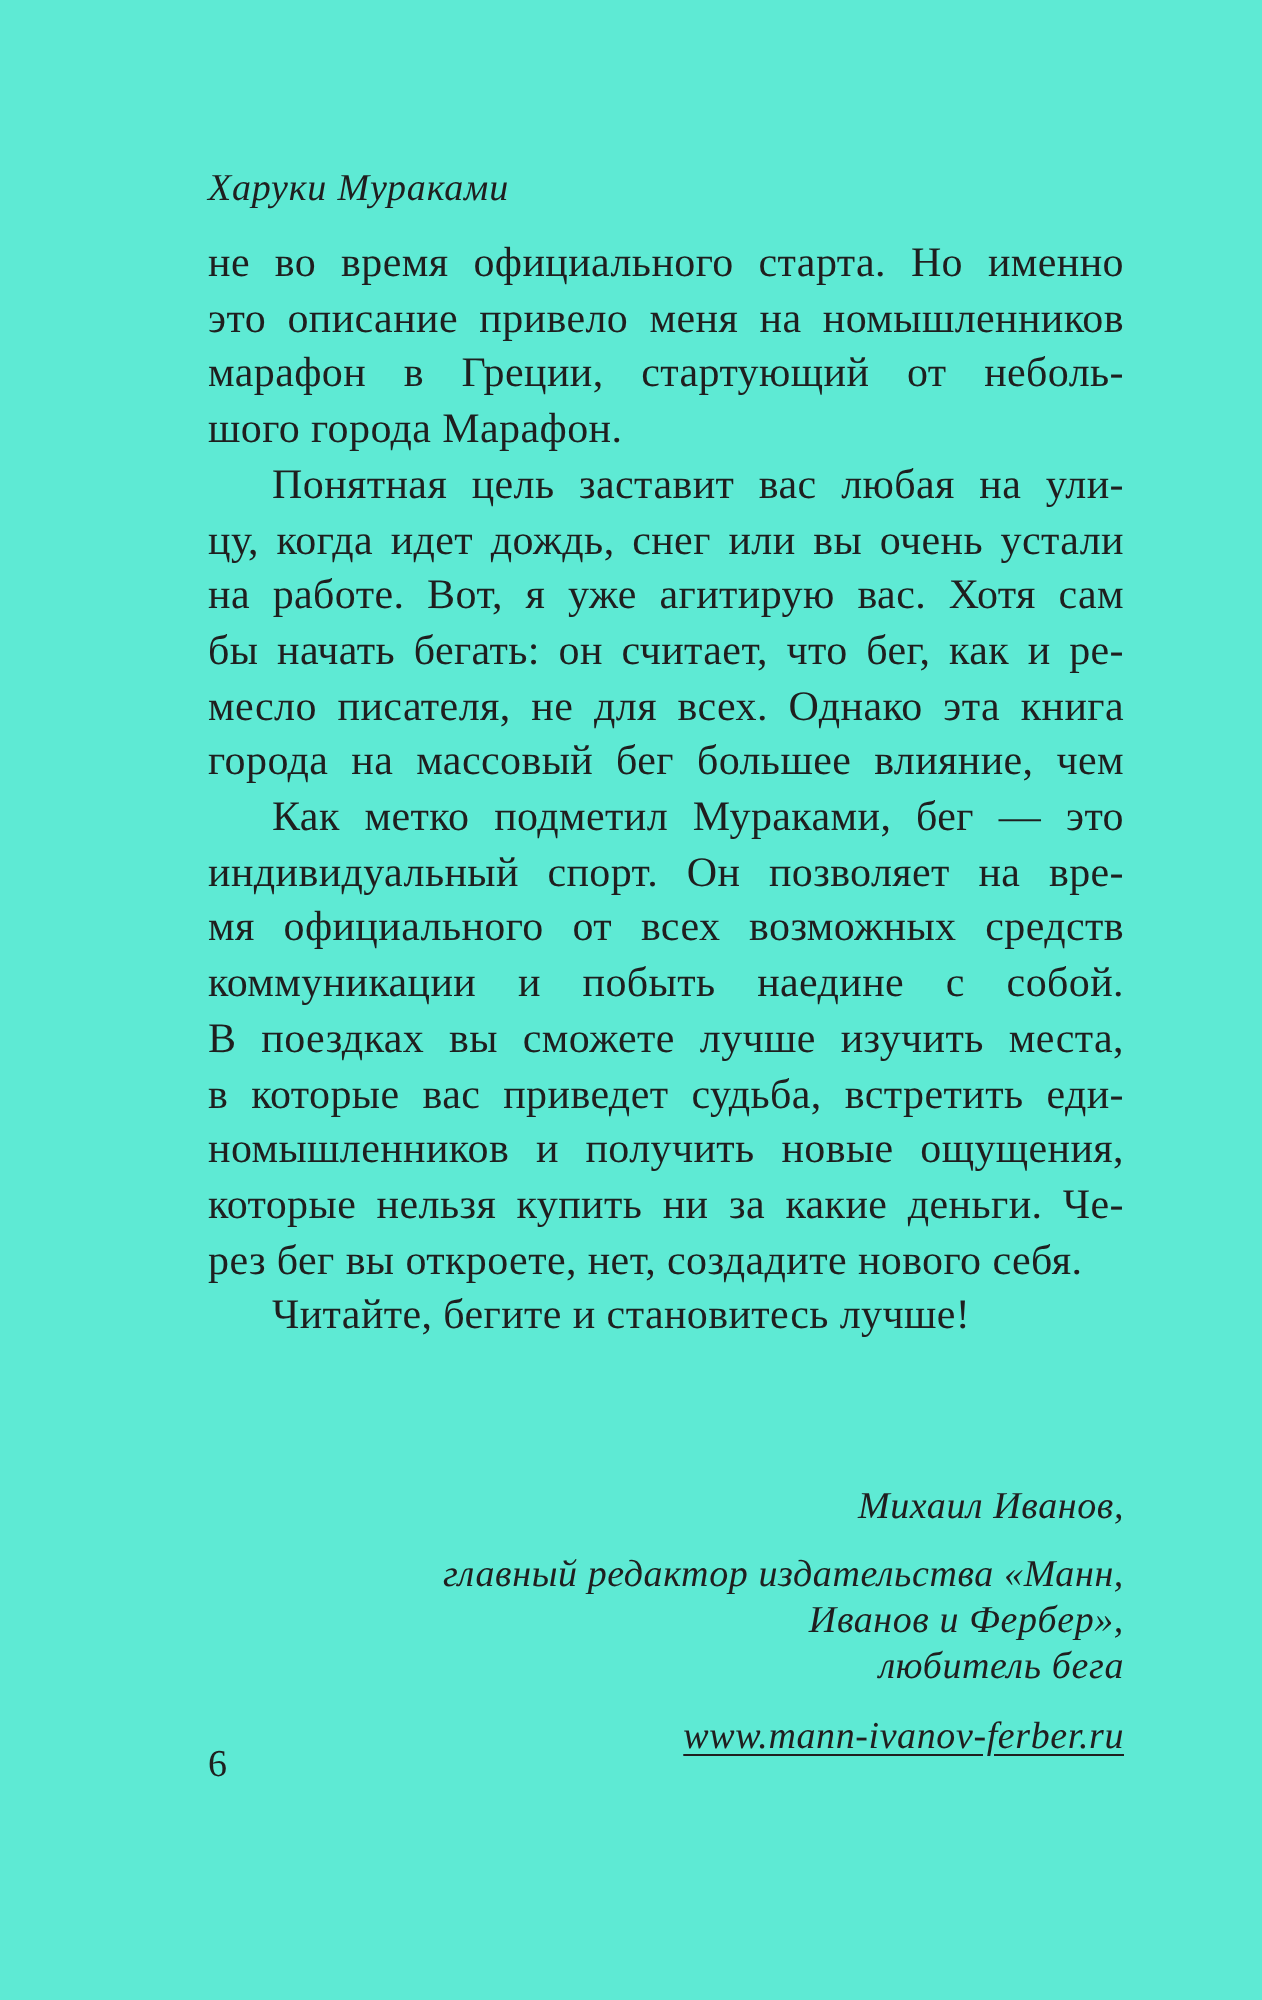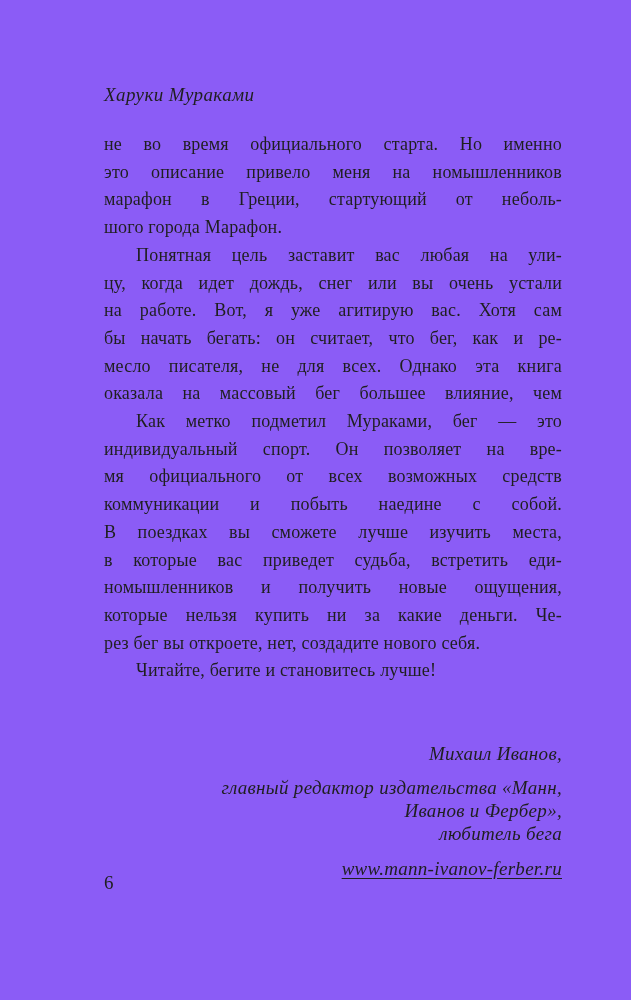--- a/index.html
+++ b/index.html
@@ -4,39 +4,39 @@
 <style>
   html, body {
     margin: 0;
     padding: 0;
     background: #ffffff;
   }
   .page {
     position: relative;
     width: 631px;
     height: 1000px;
-    background: #8b5cf6;
+    background: #5eead4;
     font-family: "Liberation Serif", "DejaVu Serif", serif;
     color: #1f1f1f;
     overflow: hidden;
   }
   .running-header {
     position: absolute;
     left: 104px;
     top: 84px;
     font-size: 19px;
     font-style: italic;
     letter-spacing: 0.4px;
   }
   .body-text {
     position: absolute;
     left: 104px;
-    top: 131px;
+    top: 118px;
     width: 458px;
-    font-size: 18px;
+    font-size: 21px;
     line-height: 27.7px;
     letter-spacing: 0.2px;
   }
   .line {
     text-align: justify;
     text-align-last: justify;
   }
   .line.end {
     text-align-last: left;
   }
@@ -85,21 +85,21 @@
       <div class="line">марафон в Греции, стартующий от неболь-</div>
       <div class="line end">шого города Марафон.</div>
     </div>
 
     <div class="para">
       <div class="line indent">Понятная цель заставит вас любая на ули-</div>
       <div class="line">цу, когда идет дождь, снег или вы очень устали</div>
       <div class="line">на работе. Вот, я уже агитирую вас. Хотя сам</div>
       <div class="line">бы начать бегать: он считает, что бег, как и ре-</div>
       <div class="line">месло писателя, не для всех. Однако эта книга</div>
-      <div class="line">оказала на массовый бег большее влияние, чем</div>
+      <div class="line">города на массовый бег большее влияние, чем</div>
     </div>
 
     <div class="para">
       <div class="line indent">Как метко подметил Мураками, бег — это</div>
       <div class="line">индивидуальный спорт. Он позволяет на вре-</div>
       <div class="line">мя официального от всех возможных средств</div>
       <div class="line">коммуникации и побыть наедине с собой.</div>
       <div class="line">В поездках вы сможете лучше изучить места,</div>
       <div class="line">в которые вас приведет судьба, встретить еди-</div>
       <div class="line">номышленников и получить новые ощущения,</div>

